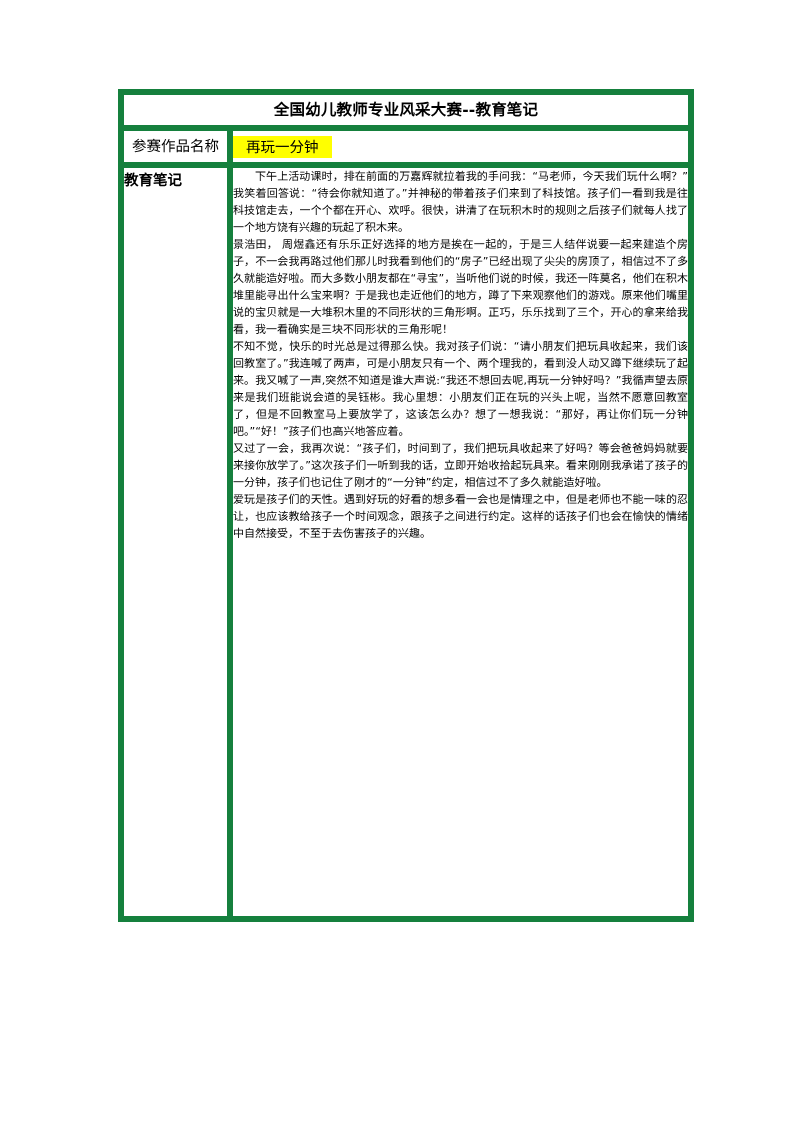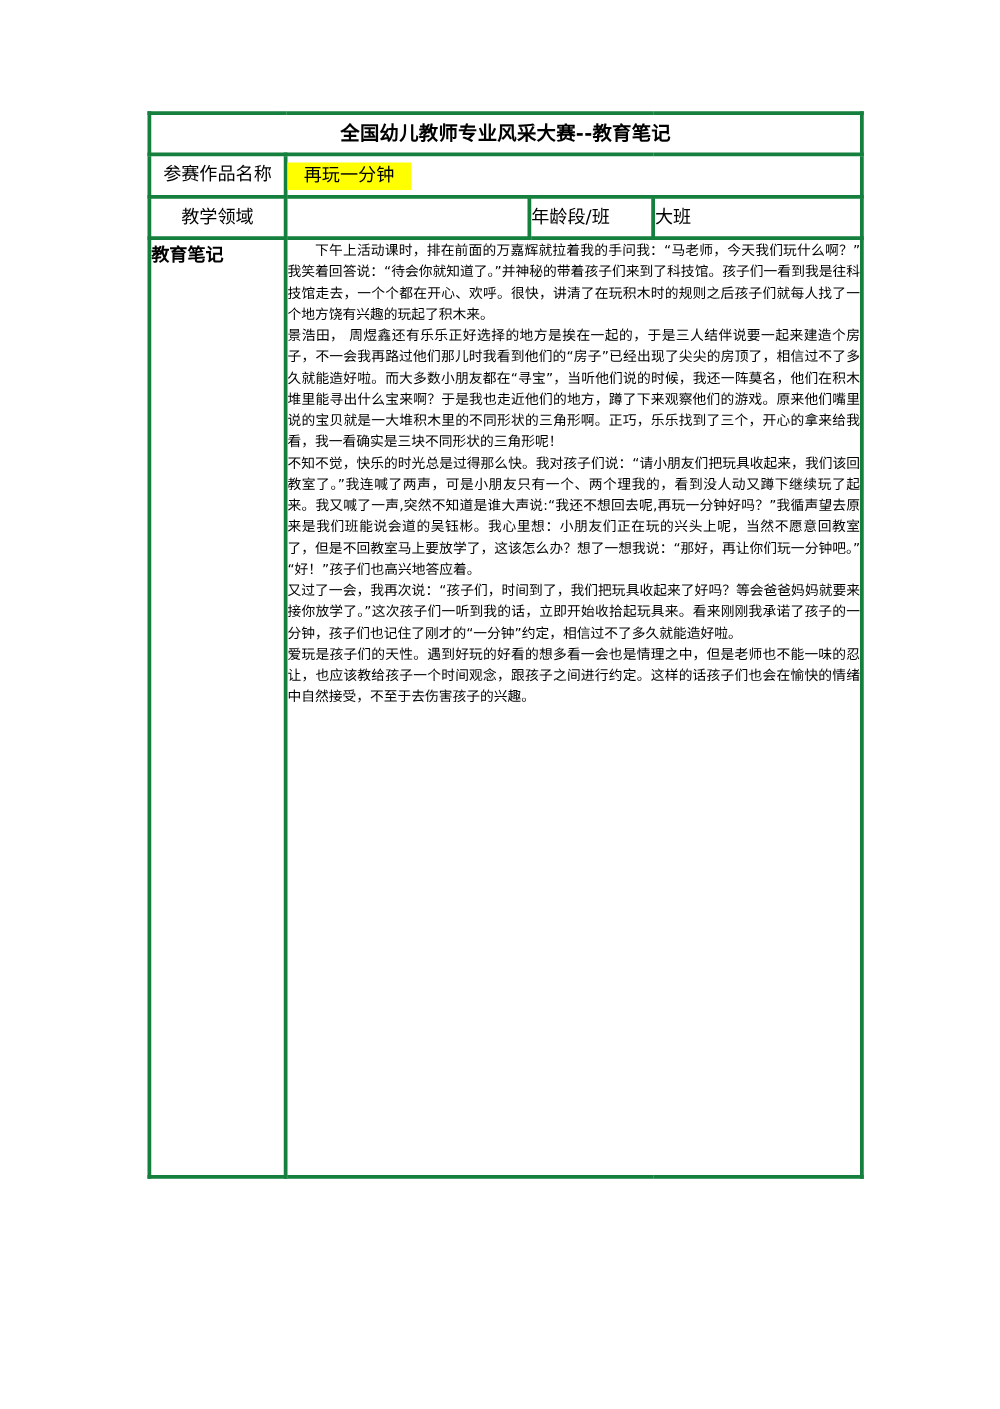--- a/index.html
+++ b/index.html
@@ -30,21 +30,21 @@
     position: absolute;
     left: 118px;
     top: 89px;
     width: 570px;
     border-collapse: collapse;
     table-layout: fixed;
     background: #ffffff;
   }
 
   .doc-table td {
-    border: 3px solid #15803d;
+    border: 6px solid #15803d;
     padding: 0;
     vertical-align: top;
     background: #ffffff;
   }
 
   
   .row-title td {
     height: 30px;
     text-align: center;
     vertical-align: middle;
@@ -155,34 +155,20 @@
 
       <tr class="row-name">
         <td class="label-cell">
           <span>参赛作品名称</span>
         </td>
         <td class="value-cell" colspan="3">
           <span class="hl">再玩一分钟</span>
         </td>
       </tr>
 
-      <tr class="row-field">
-        <td class="label-cell">
-          <span>教学领域</span>
-        </td>
-        <td class="cell-plain">
-          <span></span>
-        </td>
-        <td class="cell-plain">
-          <span>年龄段/班</span>
-        </td>
-        <td class="cell-plain">
-          <span>大班</span>
-        </td>
-      </tr>
 
       <tr class="row-body">
         <td class="body-label">
           <span>教育笔记</span>
         </td>
         <td class="body-cell" colspan="3">
           <p class="note-para indent">下午上活动课时，排在前面的万嘉辉就拉着我的手问我：“马老师，今天我们玩什么啊？”我笑着回答说：“待会你就知道了。”并神秘的带着孩子们来到了科技馆。孩子们一看到我是往科技馆走去，一个个都在开心、欢呼。很快，讲清了在玩积木时的规则之后孩子们就每人找了一个地方饶有兴趣的玩起了积木来。</p>
           <p class="note-para">景浩田， 周煜鑫还有乐乐正好选择的地方是挨在一起的，于是三人结伴说要一起来建造个房子，不一会我再路过他们那儿时我看到他们的“房子”已经出现了尖尖的房顶了，相信过不了多久就能造好啦。而大多数小朋友都在“寻宝”，当听他们说的时候，我还一阵莫名，他们在积木堆里能寻出什么宝来啊？于是我也走近他们的地方，蹲了下来观察他们的游戏。原来他们嘴里说的宝贝就是一大堆积木里的不同形状的三角形啊。正巧，乐乐找到了三个，开心的拿来给我看，我一看确实是三块不同形状的三角形呢！</p>
           <p class="note-para">不知不觉，快乐的时光总是过得那么快。我对孩子们说：“请小朋友们把玩具收起来，我们该回教室了。”我连喊了两声，可是小朋友只有一个、两个理我的，看到没人动又蹲下继续玩了起来。我又喊了一声,突然不知道是谁大声说:“我还不想回去呢,再玩一分钟好吗？”我循声望去原来是我们班能说会道的吴钰彬。我心里想：小朋友们正在玩的兴头上呢，当然不愿意回教室了，但是不回教室马上要放学了，这该怎么办？想了一想我说：“那好，再让你们玩一分钟吧。”“好！”孩子们也高兴地答应着。</p>
           <p class="note-para">又过了一会，我再次说：“孩子们，时间到了，我们把玩具收起来了好吗？等会爸爸妈妈就要来接你放学了。”这次孩子们一听到我的话，立即开始收拾起玩具来。看来刚刚我承诺了孩子的一分钟，孩子们也记住了刚才的“一分钟”约定，相信过不了多久就能造好啦。</p>

